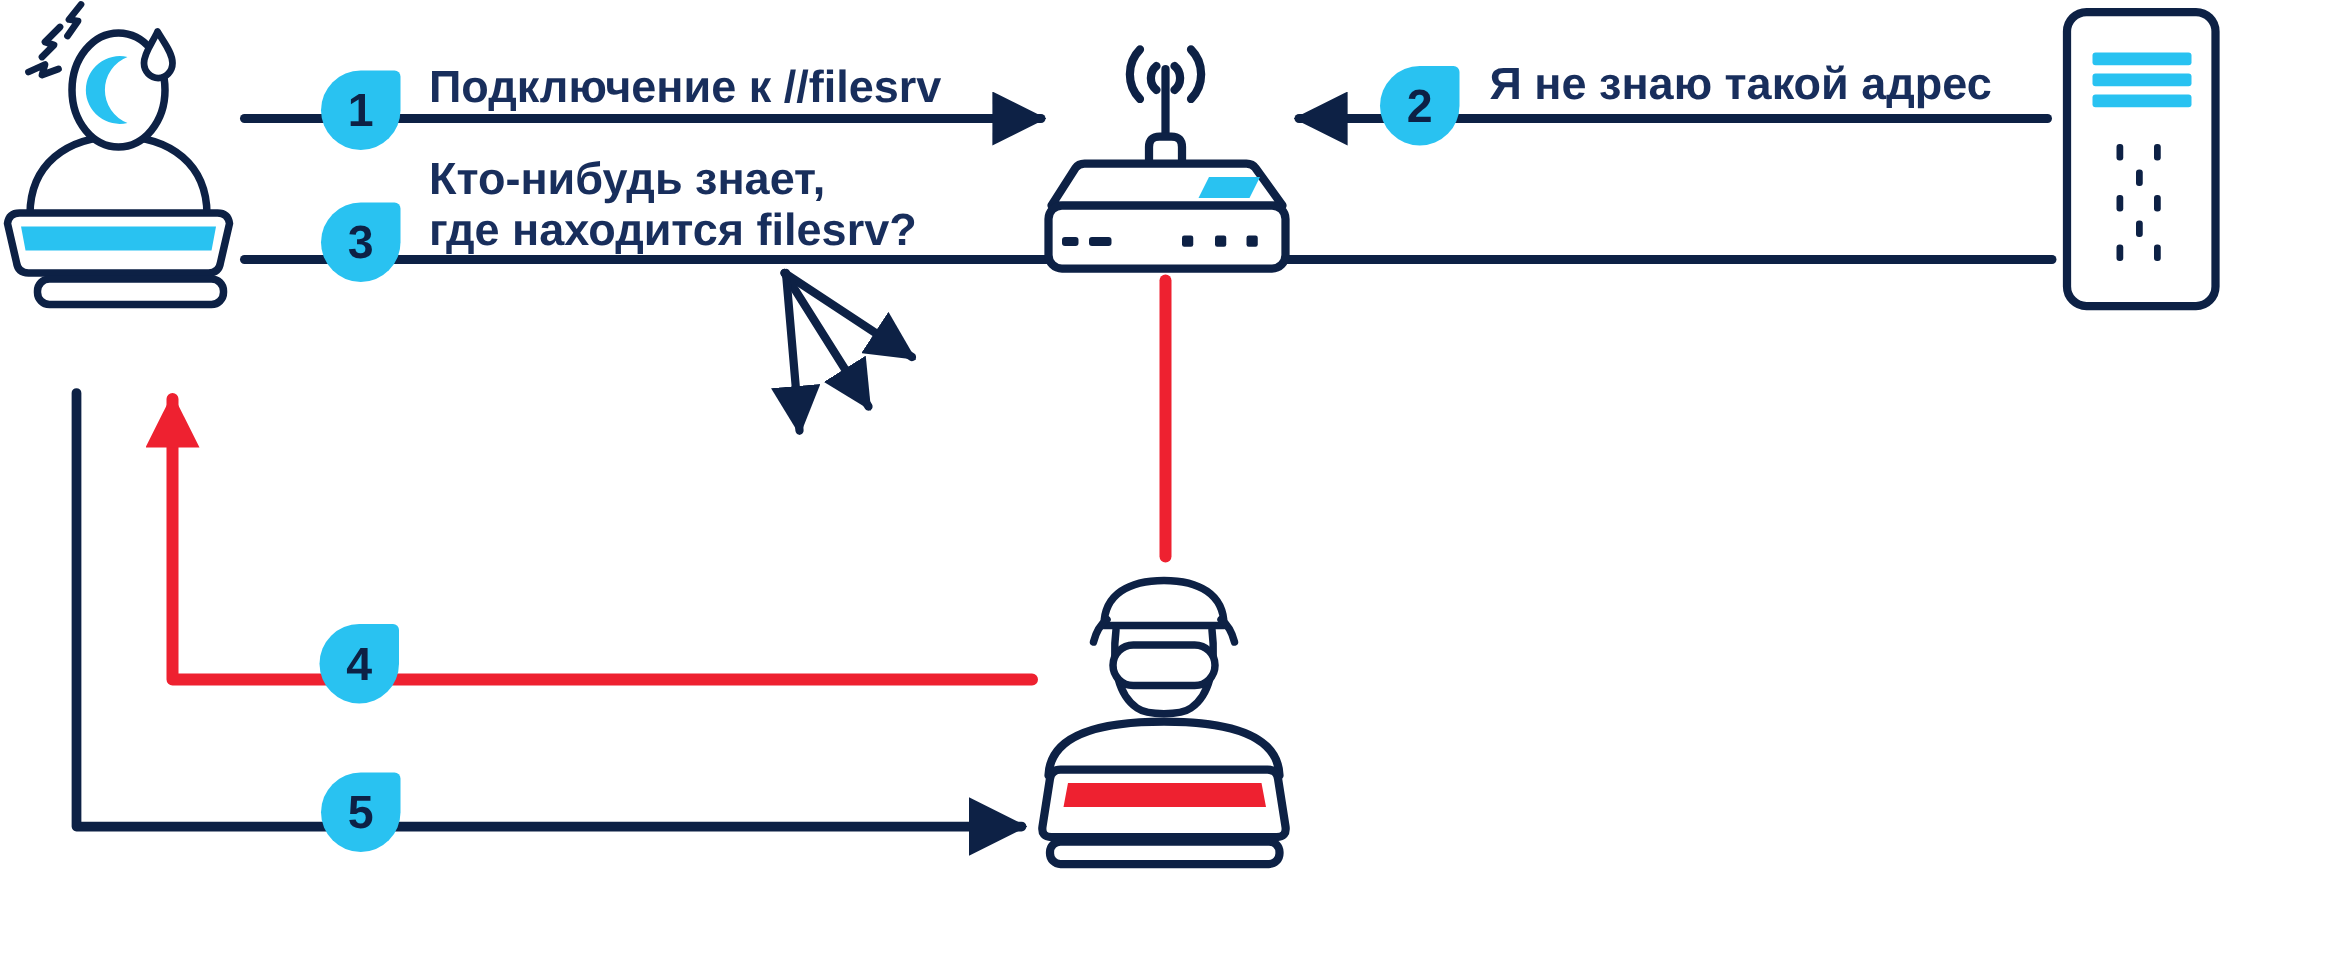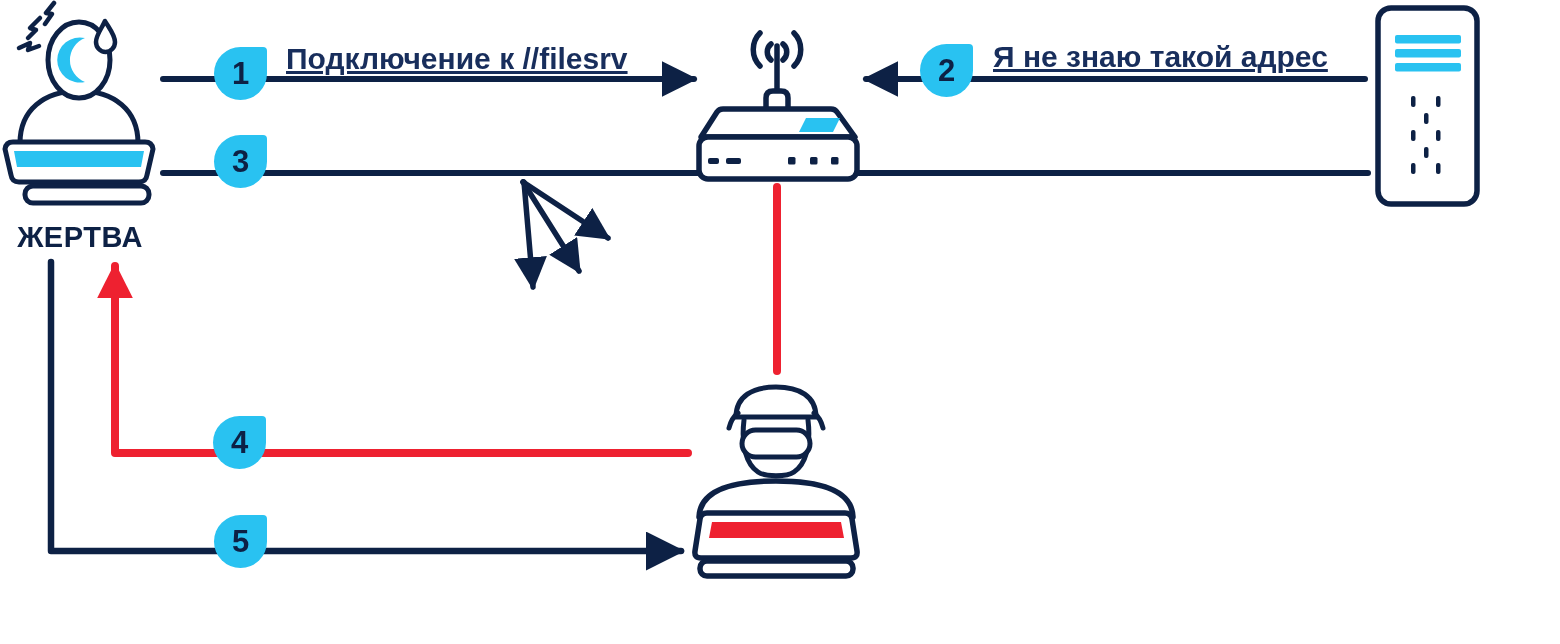--- a/index.html
+++ b/index.html
@@ -18,21 +18,21 @@
   .f-cyan{fill:var(--cyan);stroke:none;}
   .f-navy{fill:var(--navy);stroke:none;}
   .badge{
     position:absolute;width:53px;height:53px;background:var(--cyan);
     border-radius:50% 4px 50% 50%;
     display:flex;align-items:center;justify-content:center;
     color:var(--navy);font-size:31px;font-weight:bold;
   }
   .msg{
     position:absolute;color:var(--msg);font-size:30px;font-weight:bold;
-    line-height:34px;white-space:nowrap;text-decoration:underline;
+    line-height:34px;white-space:nowrap;
   }
   .msg span{display:block;}
   .node-label{
     position:absolute;color:var(--navy);font-size:29px;font-weight:bold;
     letter-spacing:.5px;text-align:center;white-space:nowrap;
   }
 </style>
 </head>
 <body>
 
@@ -135,19 +135,20 @@
   <div class="badge" style="left:213px;top:416px">4</div>
   <div class="badge" style="left:214px;top:515px">5</div>
 
   <div class="msg" style="left:286px;top:42px">
     <span>Подключение к //filesrv</span>
   </div>
   <div class="msg" style="left:993px;top:40px">
     <span>Я не знаю такой адрес</span>
   </div>
   <div class="msg" style="left:286px;top:103px">
+    <span>Кто-нибудь знает,</span>
+    <span>где находится filesrv?</span>
   </div>
   <div class="msg" style="left:286px;top:476px">
   </div>
 
-  <div class="node-label" style="left:0px;top:221px;width:160px">ЖЕРТВА</div>
 
 </div>
 
 </body></html>

